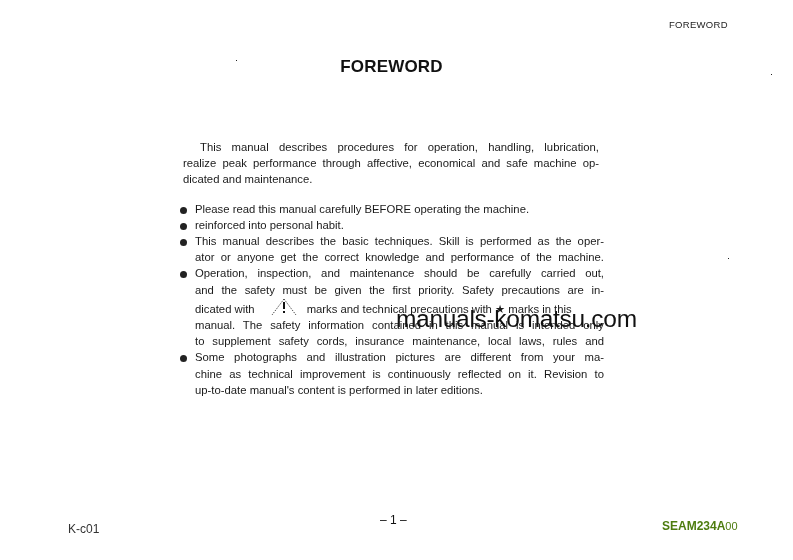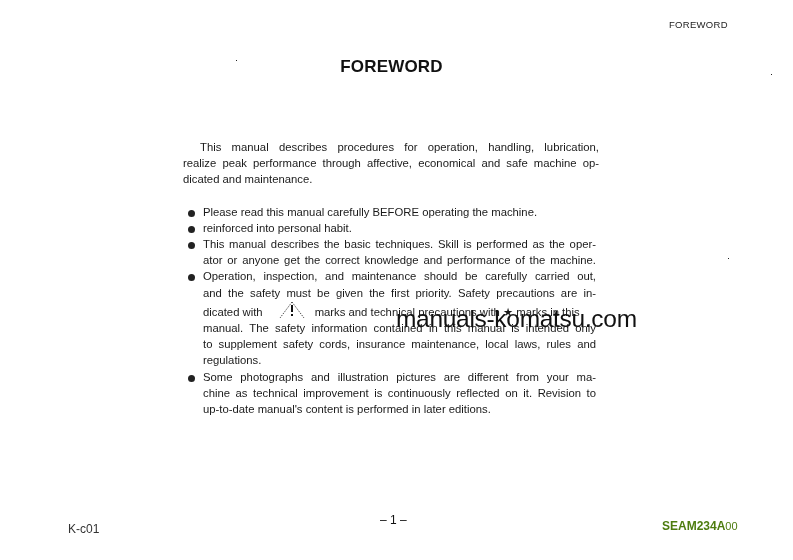--- a/index.html
+++ b/index.html
@@ -3,21 +3,21 @@
 <meta charset="utf-8">
 <style>
   html, body { margin:0; padding:0; }
   body { width:793px; height:560px; background:#ffffff; position:relative; overflow:hidden; color:#111; font-family:"Liberation Sans", sans-serif; }
   .running-head { position:absolute; top:19px; left:669px; font-size:9.5px; letter-spacing:0.3px; color:#222; }
   .title { position:absolute; top:57px; left:0; width:783px; text-align:center; font-size:17px; font-weight:bold; letter-spacing:0.2px; color:#111; }
   .body { position:absolute; top:126px; left:170px; width:442px; font-size:11.3px; line-height:16.2px; color:#1a1a1a; }
   .para { text-indent:17px; text-align:justify; text-align-last:left; margin:13px; }
   .para .line, .bullet .line { display:block; text-align:justify; text-align-last:justify; white-space:nowrap; }
   .para .line.last, .bullet .line.last { text-align-last:left; }
-  ul.bullets { list-style:none; margin:16px; padding:0; }
+  ul.bullets { list-style:none; margin:8px; padding:0; }
   .bullet { position:relative; padding-left:17px; }
   .bullet .dot { position:absolute; left:2px; top:6px; width:7px; height:7px; border-radius:50%; background:#222; }
   .bullet .line { text-indent:0; }
   .warn { display:inline-block; width:30px; height:16px; vertical-align:-3px; margin:0 8px 0 14px; }
   .watermark { position:absolute; top:305px; left:396px; font-size:24.5px; color:#111; letter-spacing:-0.3px; font-family:"Liberation Sans", sans-serif; }
   .footer-left { position:absolute; top:522px; left:68px; font-size:12px; color:#333; }
   .page-num { position:absolute; top:513px; left:380px; font-size:12px; color:#111; }
   .doc-code { position:absolute; top:519px; left:662px; font-size:12px; font-weight:bold; color:#4d7c0f; }
   .doc-code .rev { font-weight:normal; font-size:11px; }
   .speck { position:absolute; width:1px; height:1px; background:#222; }
@@ -56,21 +56,20 @@
       <span class="line">and the safety must be given the first priority. Safety precautions are in-</span>
       <span class="line" style="text-align-last:left;">
         <span>dicated with</span><span class="warn"><svg width="30" height="18" viewBox="0 0 30 18">
               <path d="M15 1 L3 17 M15 1 L27 17" stroke="#222" stroke-width="0.8" stroke-dasharray="1.5,1.2" fill="none"></path>
               <rect x="14" y="4" width="2" height="7" fill="#111"></rect>
               <rect x="14" y="13" width="2" height="2" fill="#111"></rect>
             </svg></span><span>marks and technical precautions with ★ marks in this</span>
       </span>
       <span class="line">manual. The safety information contained in this manual is intended only</span>
       <span class="line">to supplement safety cords, insurance maintenance, local laws, rules and</span>
-      <span class="line last">regulations.</span>
     </li>
     <li class="bullet">
       <span class="dot"></span>
       <span class="line">Some photographs and illustration pictures are different from your ma-</span>
       <span class="line">chine as technical improvement is continuously reflected on it. Revision to</span>
       <span class="line last">up-to-date manual's content is performed in later editions.</span>
     </li>
   </ul>
 </div>
 

